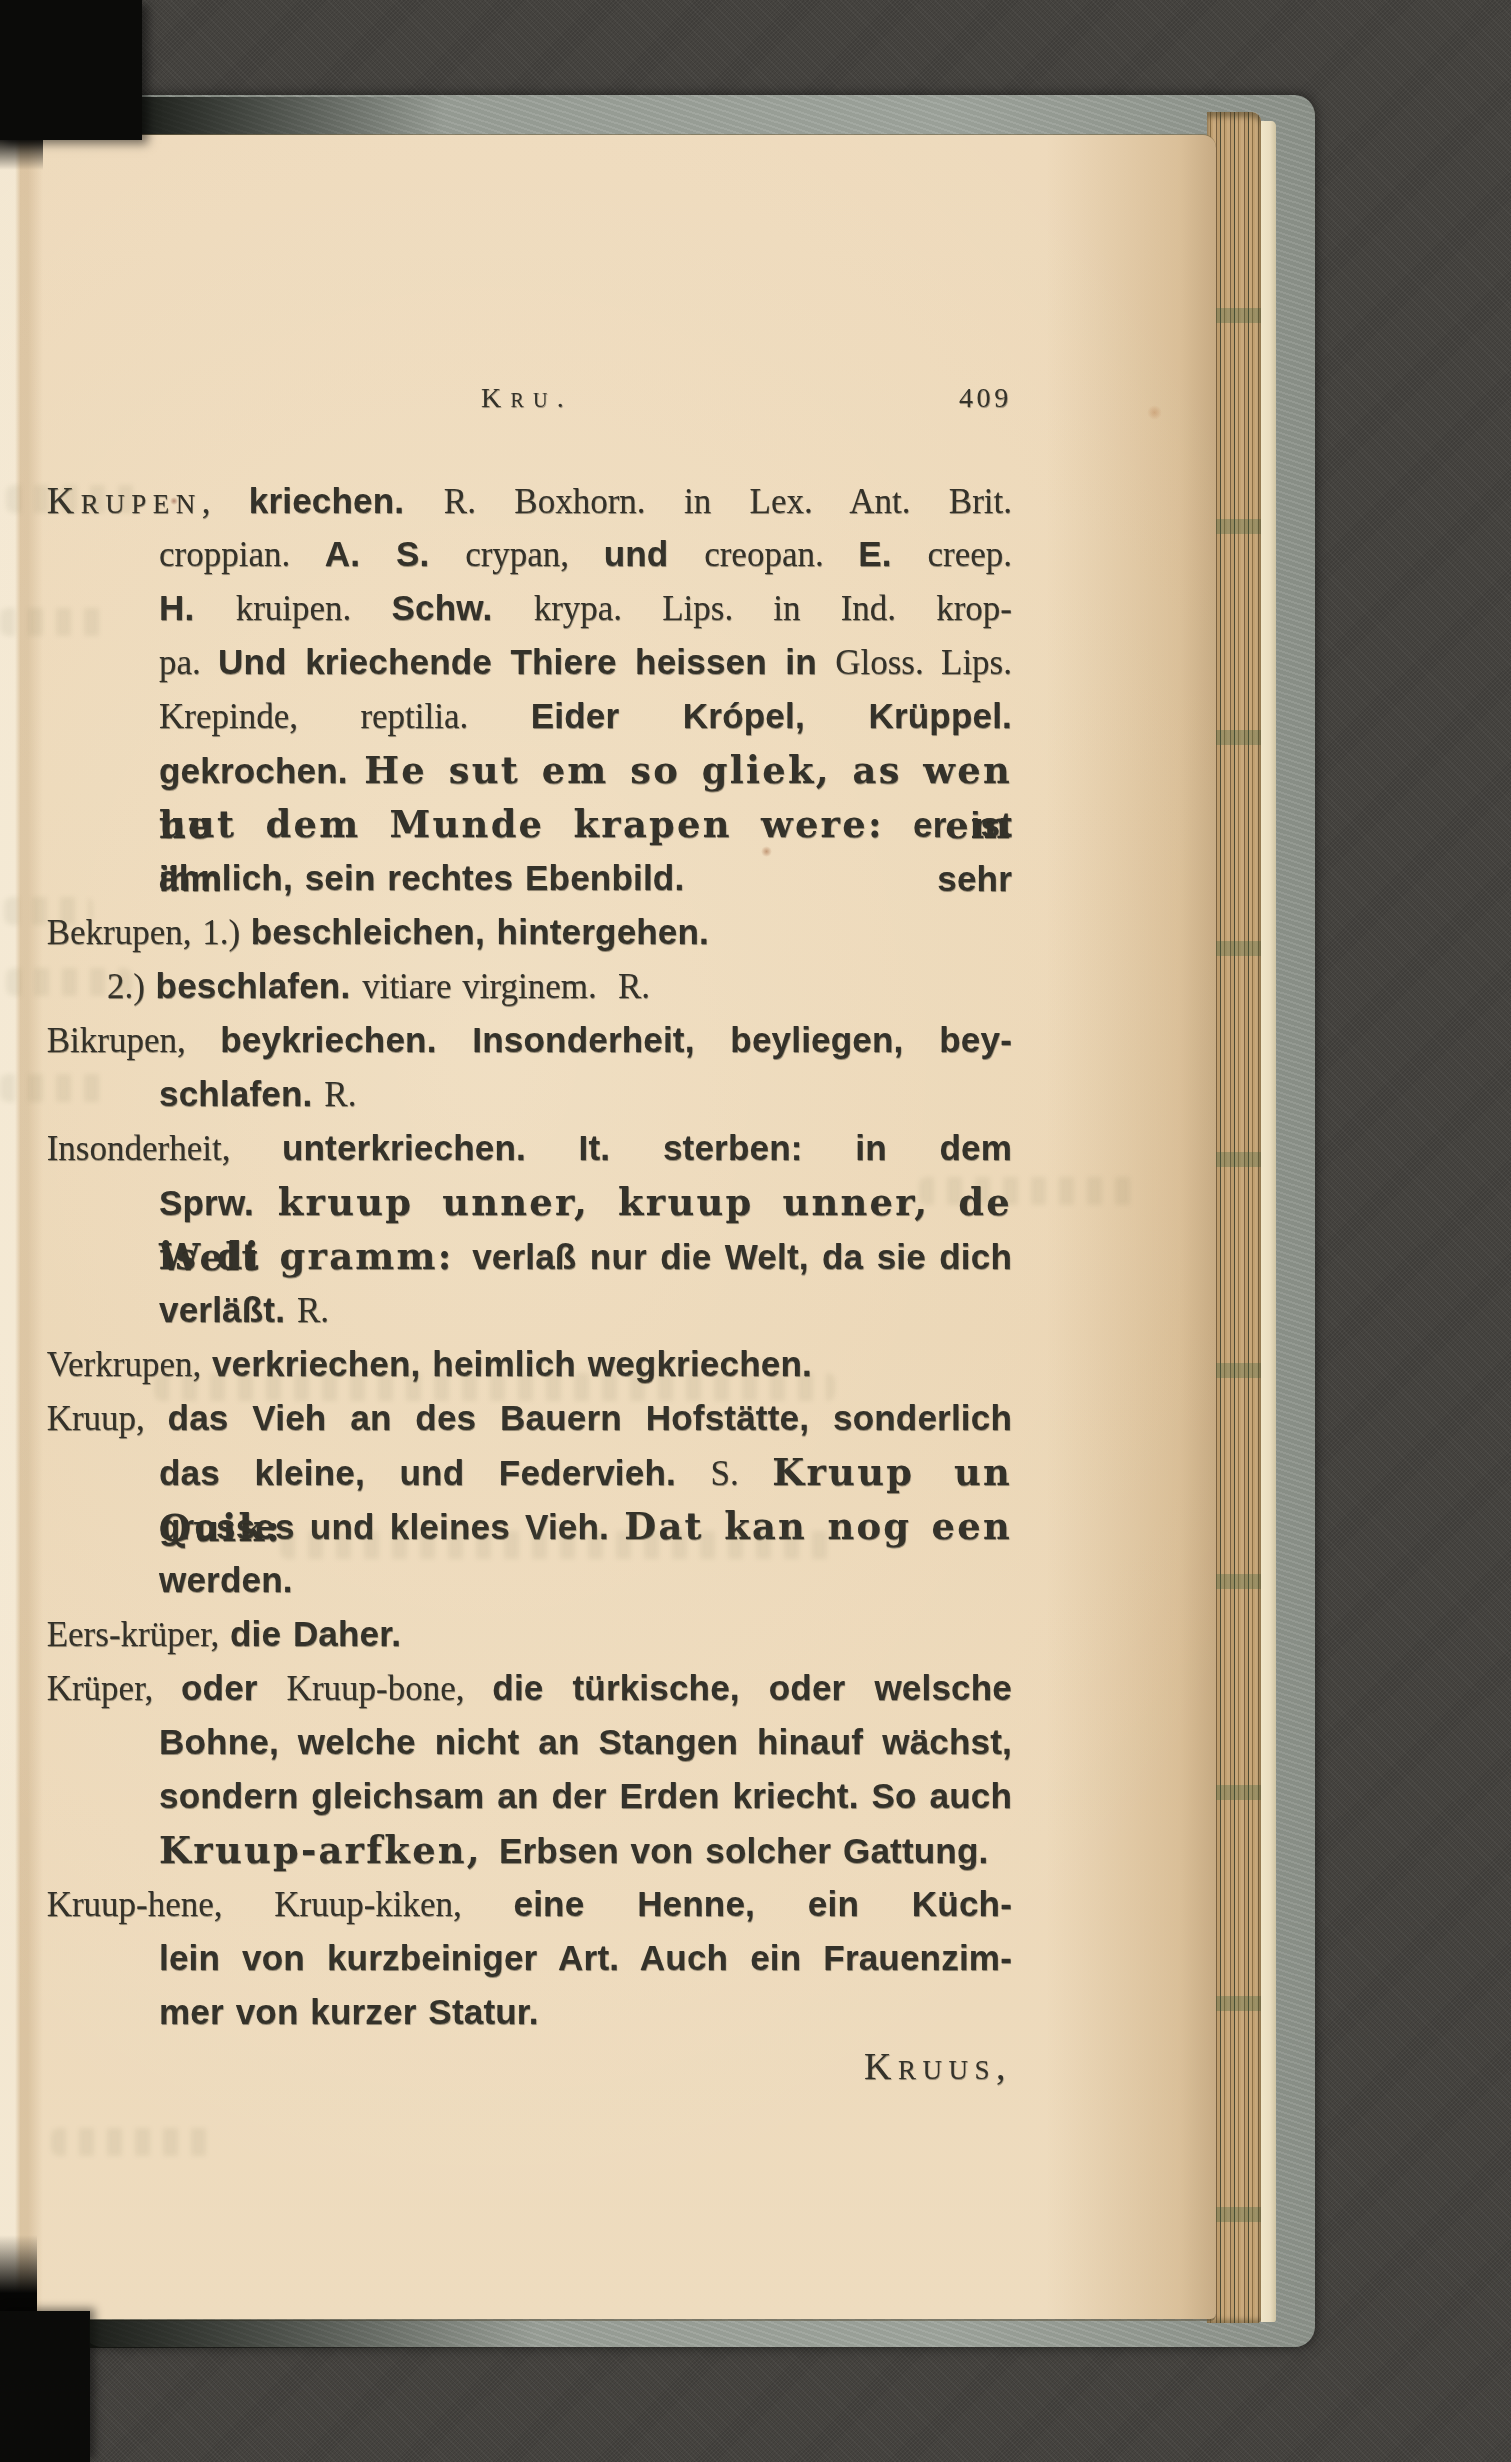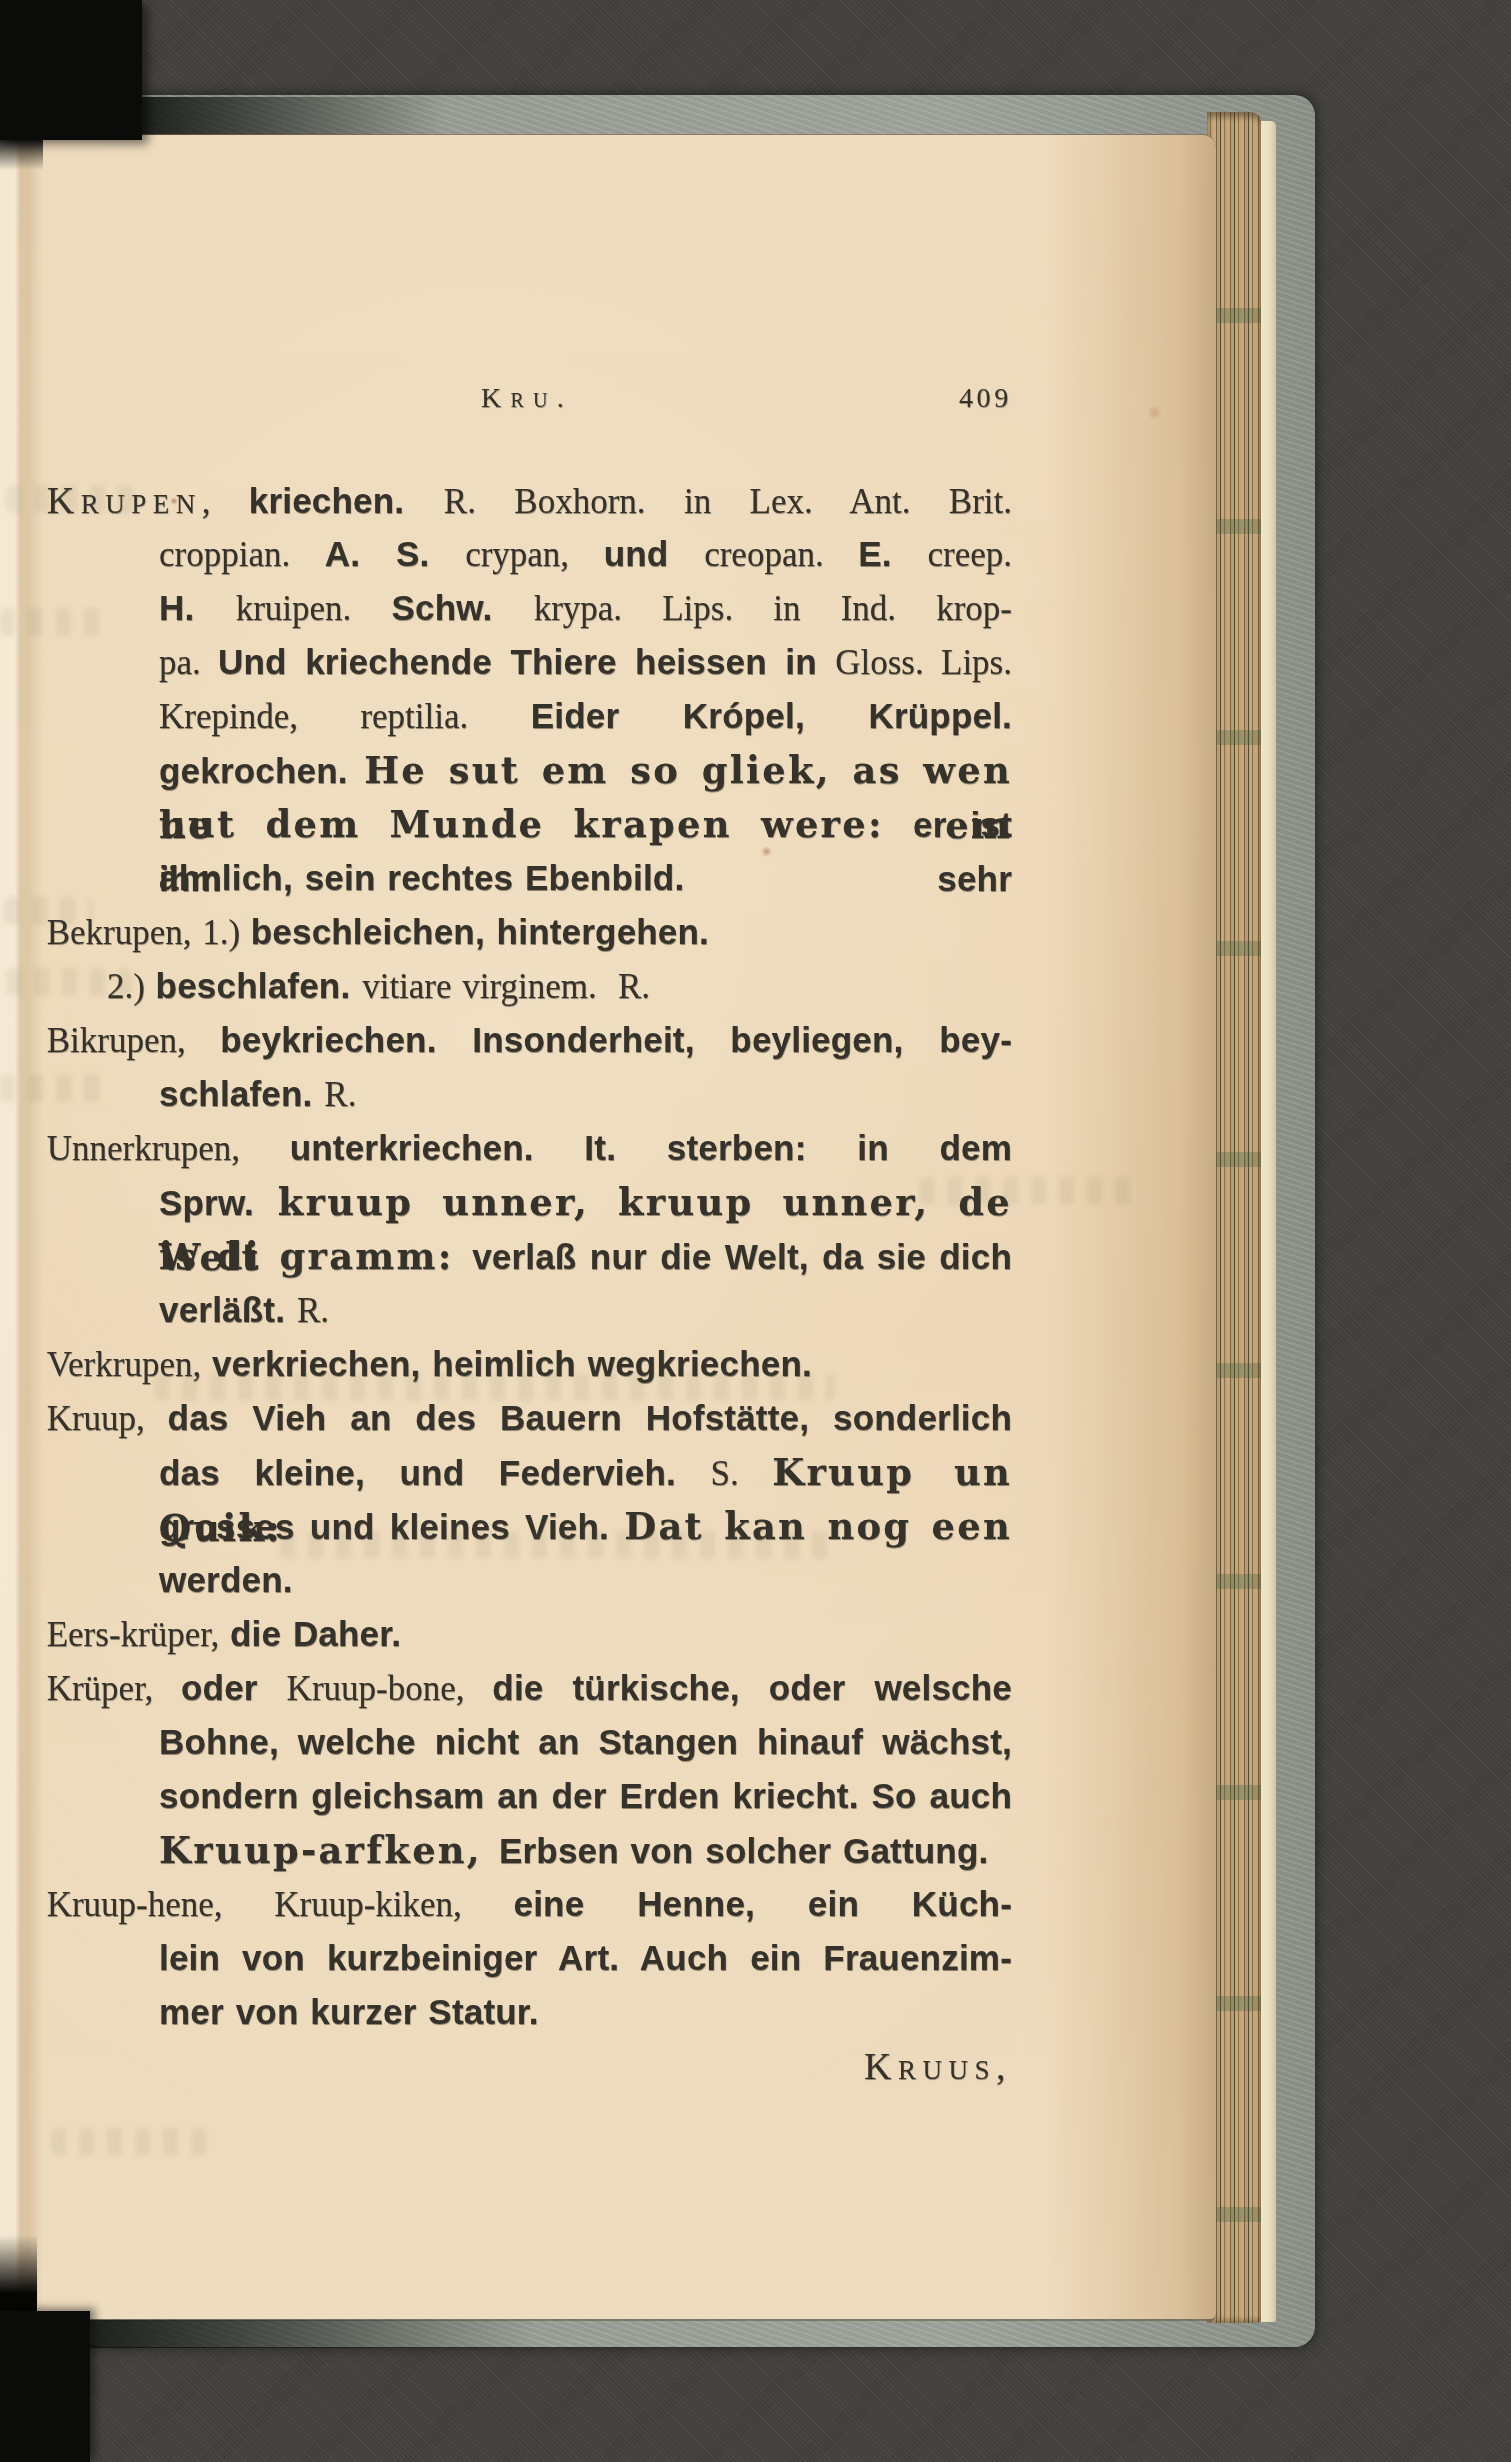--- a/index.html
+++ b/index.html
@@ -128,21 +128,21 @@
         <div class="line cont just"><span class="s-frk">H. </span><span class="s-ant">kruipen. </span><span class="s-frk">Schw. </span><span class="s-ant">krypa.  Lips. in Ind. krop-</span></div>
         <div class="line cont just"><span class="s-ant">pa. </span><span class="s-frk">Und kriechende Thiere heissen in </span><span class="s-ant">Gloss. Lips.</span></div>
         <div class="line cont just"><span class="s-ant">Krepinde,  reptilia. </span><span class="s-frk">Eider Krópel, Krüppel.</span></div>
         <div class="line cont just"><span class="s-frk">gekrochen. </span><span class="s-low">He sut em so gliek, as wen he em</span></div>
         <div class="line cont just"><span class="s-low">uut dem Munde krapen were: </span><span class="s-frk">er ist ihm sehr</span></div>
         <div class="line cont"><span class="s-frk">ähnlich, sein rechtes Ebenbild.</span></div>
         <div class="line head"><span class="s-ant">Bekrupen, 1.) </span><span class="s-frk">beschleichen, hintergehen.</span></div>
         <div class="line sub"><span class="s-ant">2.) </span><span class="s-frk">beschlafen. </span><span class="s-ant">vitiare virginem.&nbsp; R.</span></div>
         <div class="line head just"><span class="s-ant">Bikrupen, </span><span class="s-frk">beykriechen.  Insonderheit, beyliegen, bey-</span></div>
         <div class="line cont"><span class="s-frk">schlafen. </span><span class="s-ant">R.</span></div>
-        <div class="line head just"><span class="s-ant">Unnerkrupen, </span><span class="s-frk">unterkriechen.  It. sterben:  in dem</span></div>
+        <div class="line head just"><span class="s-ant">Insonderheit, </span><span class="s-frk">unterkriechen.  It. sterben:  in dem</span></div>
         <div class="line cont just"><span class="s-frk">Sprw. </span><span class="s-low">kruup unner, kruup unner, de Welt</span></div>
         <div class="line cont just"><span class="s-low">is di gramm: </span><span class="s-frk">verlaß nur die Welt, da sie dich</span></div>
         <div class="line cont"><span class="s-frk">verläßt. </span><span class="s-ant">R.</span></div>
         <div class="line head"><span class="s-ant">Verkrupen, </span><span class="s-frk">verkriechen, heimlich wegkriechen.</span></div>
         <div class="line head just"><span class="s-ant">Kruup, </span><span class="s-frk">das Vieh an des Bauern Hofstätte, sonderlich</span></div>
         <div class="line cont just"><span class="s-frk">das kleine, und Federvieh. </span><span class="s-ant">S. </span><span class="s-low">Kruup un Quik:</span></div>
         <div class="line cont just"><span class="s-frk">grosses und kleines Vieh. </span><span class="s-low">Dat kan nog een</span></div>
         <div class="line cont"><span class="s-frk">werden.</span></div>
         <div class="line head"><span class="s-ant">Eers-krüper, </span><span class="s-frk">die Daher.</span></div>
         <div class="line head just"><span class="s-ant">Krüper, </span><span class="s-frk">oder </span><span class="s-ant">Kruup-bone, </span><span class="s-frk">die türkische, oder welsche</span></div>

